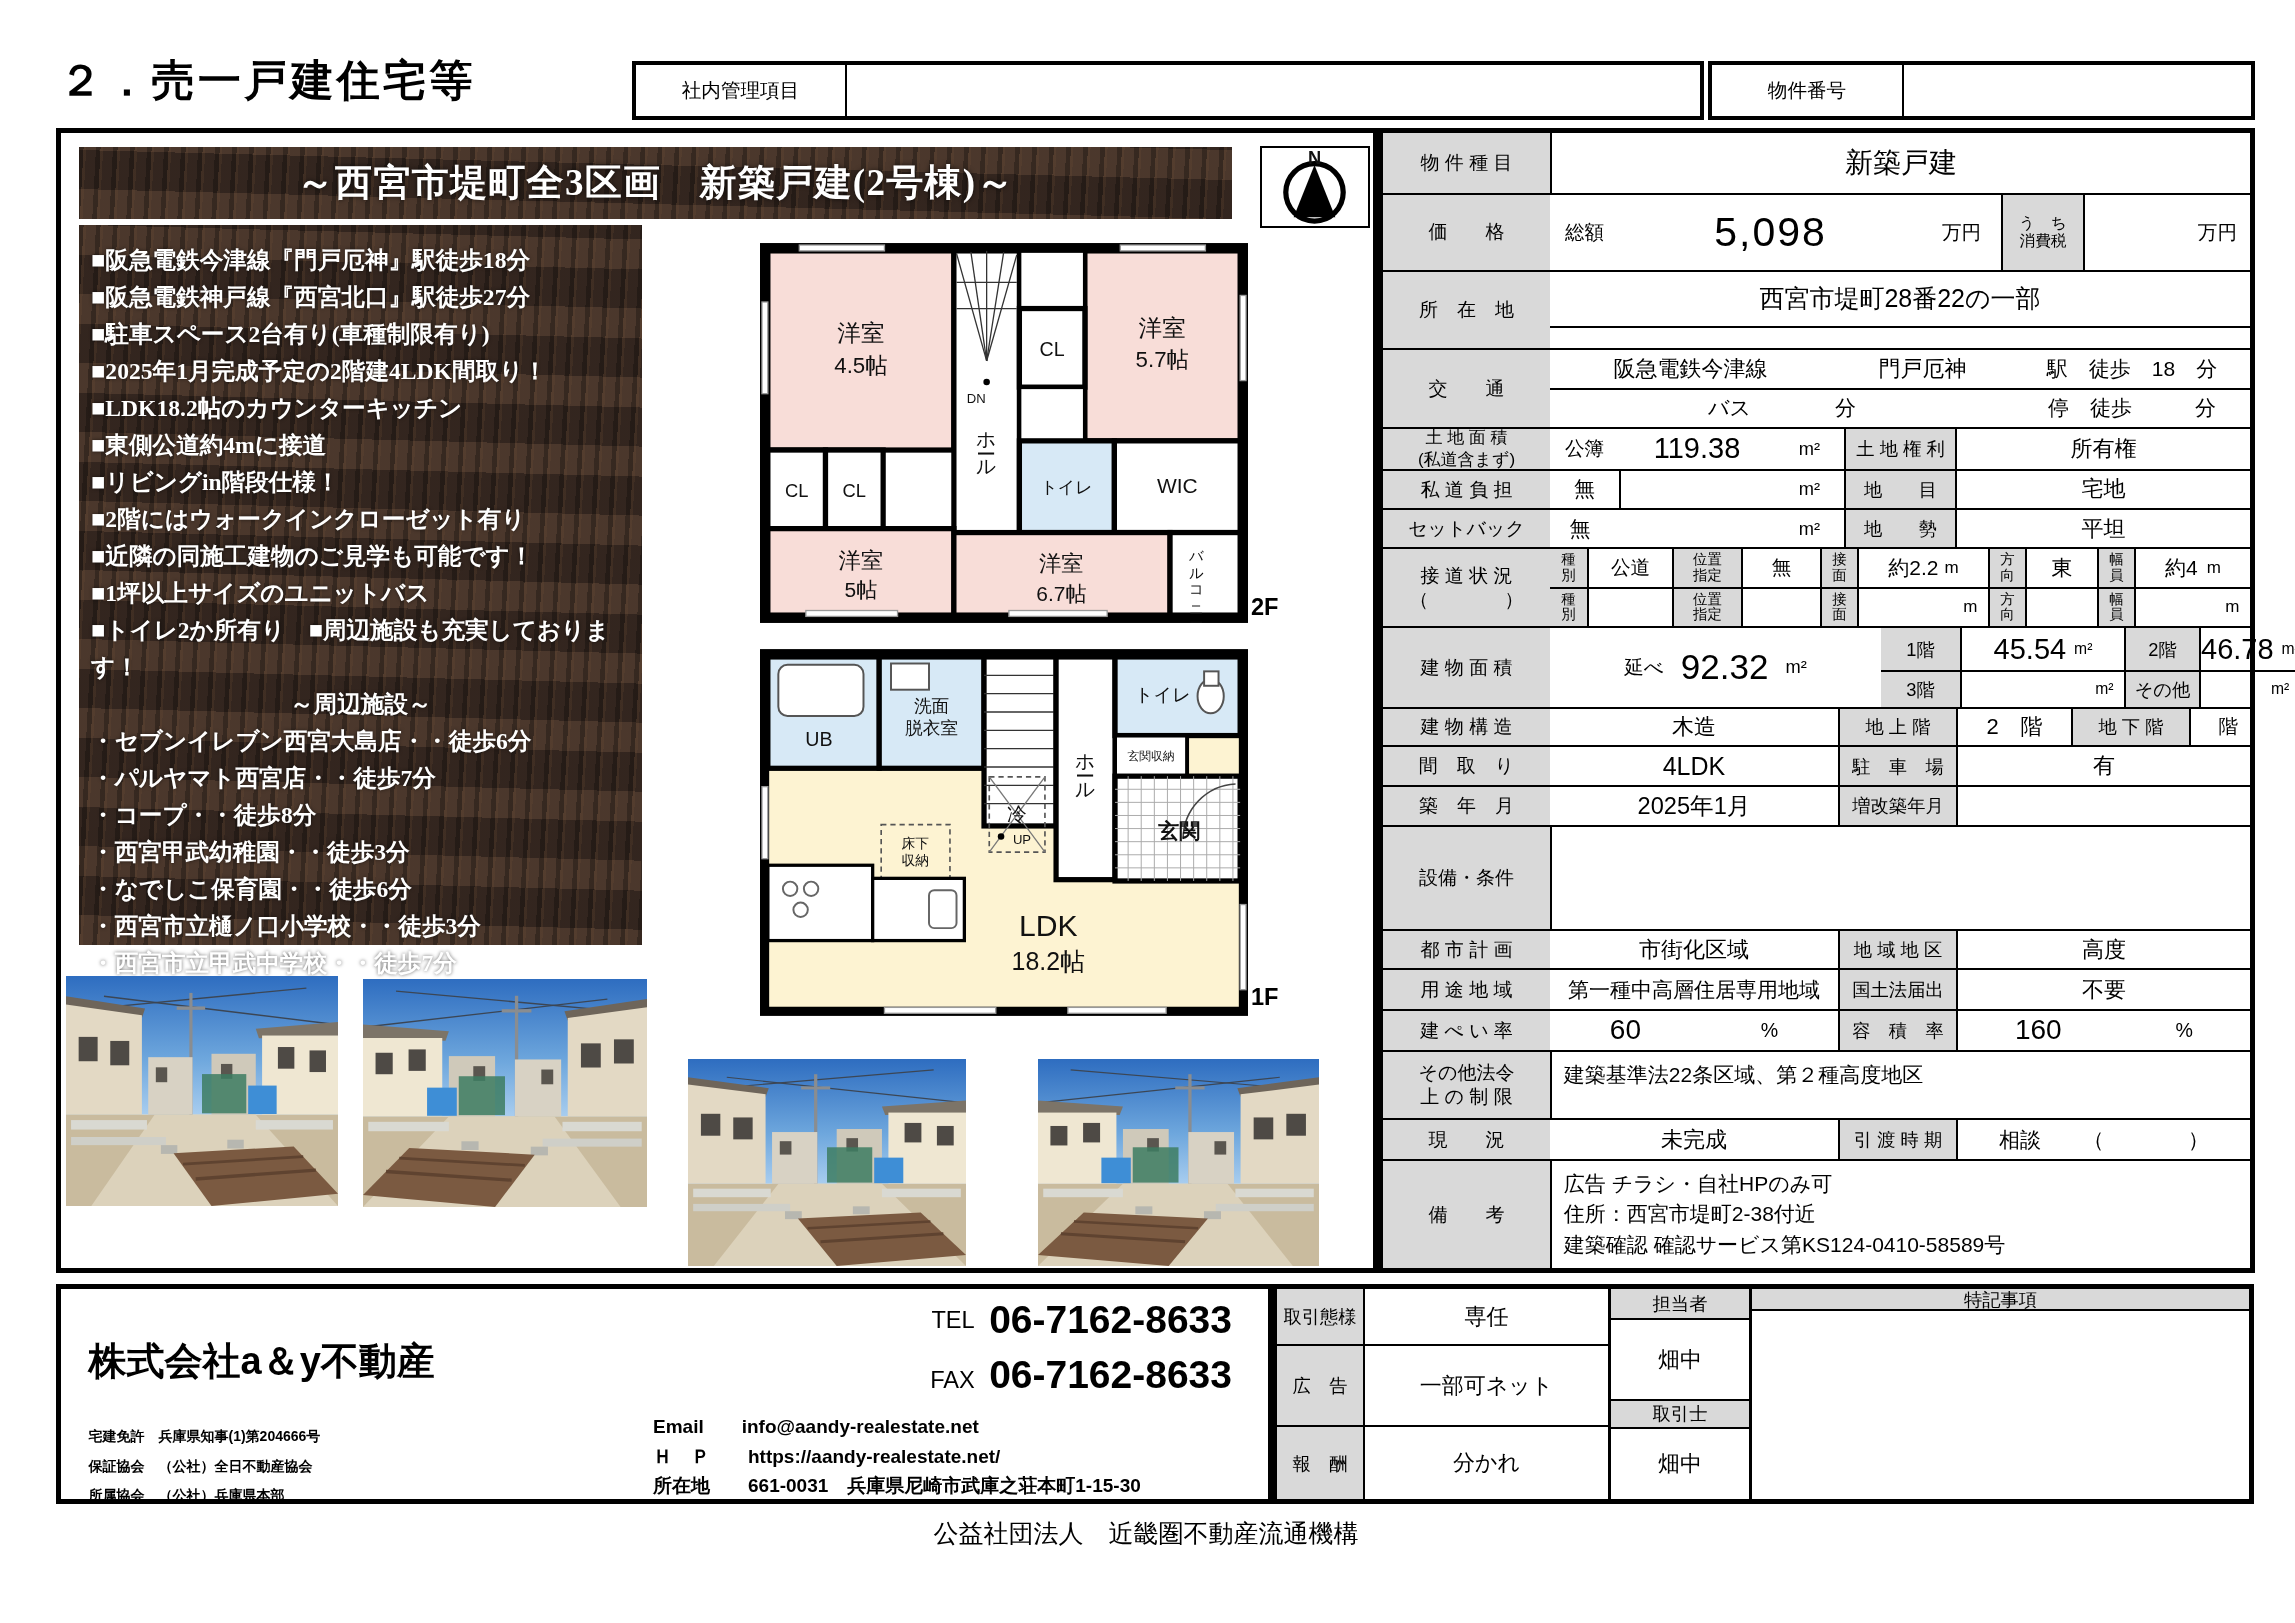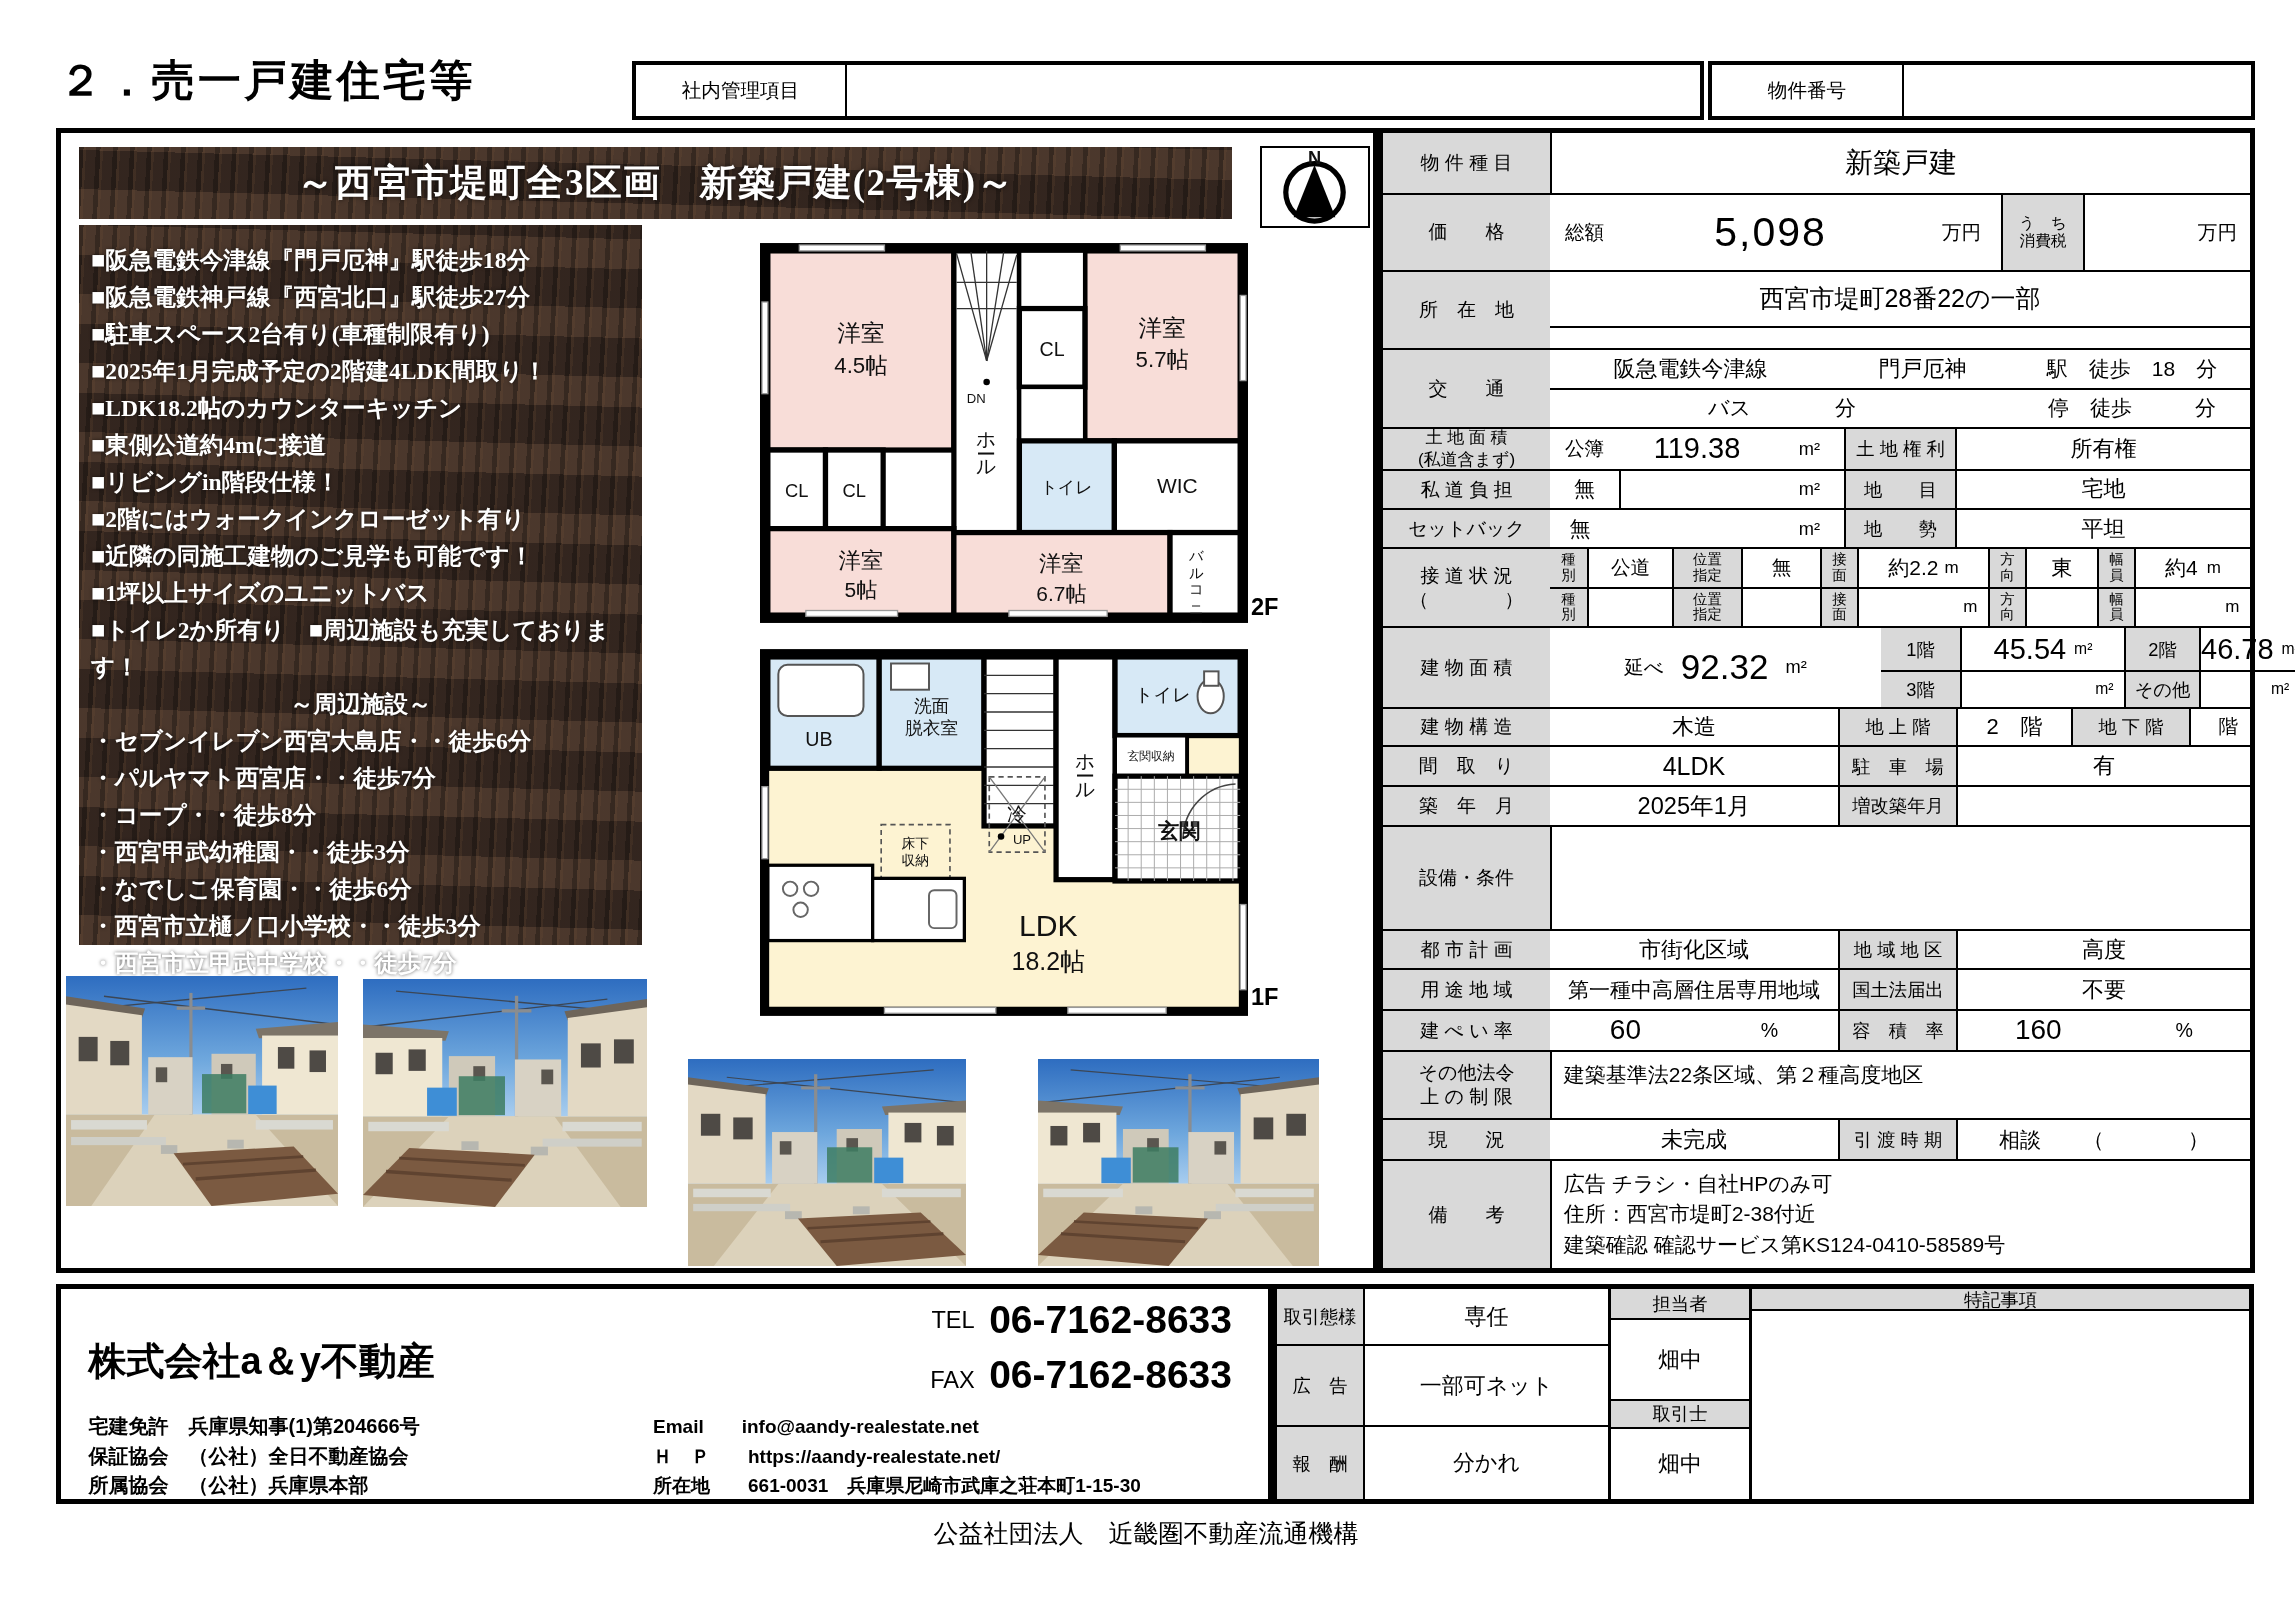--- a/index.html
+++ b/index.html
@@ -459,21 +459,21 @@
   <div class="abs" style="left:56px;top:1284px;width:1217px;height:220px;border:5.9px solid #000;box-sizing:border-box">
     <div class="abs bold" style="left:27.5px;top:47px;font-size:38px">株式会社a＆y不動産</div>
     <div class="abs" style="right:36px;top:9.2px;display:flex;align-items:center;gap:14.4px">
       <span class="fs36">TEL</span>
       <span class="bold" style="font-size:39px">06-7162-8633</span>
     </div>
     <div class="abs" style="right:36px;top:64px;display:flex;align-items:baseline;gap:14.4px">
       <span class="fs36">FAX</span>
       <span class="bold" style="font-size:39px">06-7162-8633</span>
     </div>
-    <div class="abs bold" style="left:27.5px;top:123px;font-size:20px;line-height:29.5px">
+    <div class="abs bold" style="left:27.5px;top:133px;font-size:14px;line-height:29.5px">
       <div><span>宅建免許</span>　<span>兵庫県知事(1)第204666号</span></div>
       <div><span>保証協会</span>　<span>（公社）全日不動産協会</span></div>
       <div><span>所属協会</span>　<span>（公社）兵庫県本部</span></div>
     </div>
     <div class="abs bold" style="left:592px;top:123px;font-size:19px;line-height:29.5px">
       <div><span>Email</span>　　<span>info@aandy-realestate.net</span></div>
       <div><span>Ｈ　Ｐ</span>　　<span>https://aandy-realestate.net/</span></div>
       <div><span>所在地</span>　　<span>661-0031　兵庫県尼崎市武庫之荘本町1-15-30</span></div>
     </div>
   </div>

